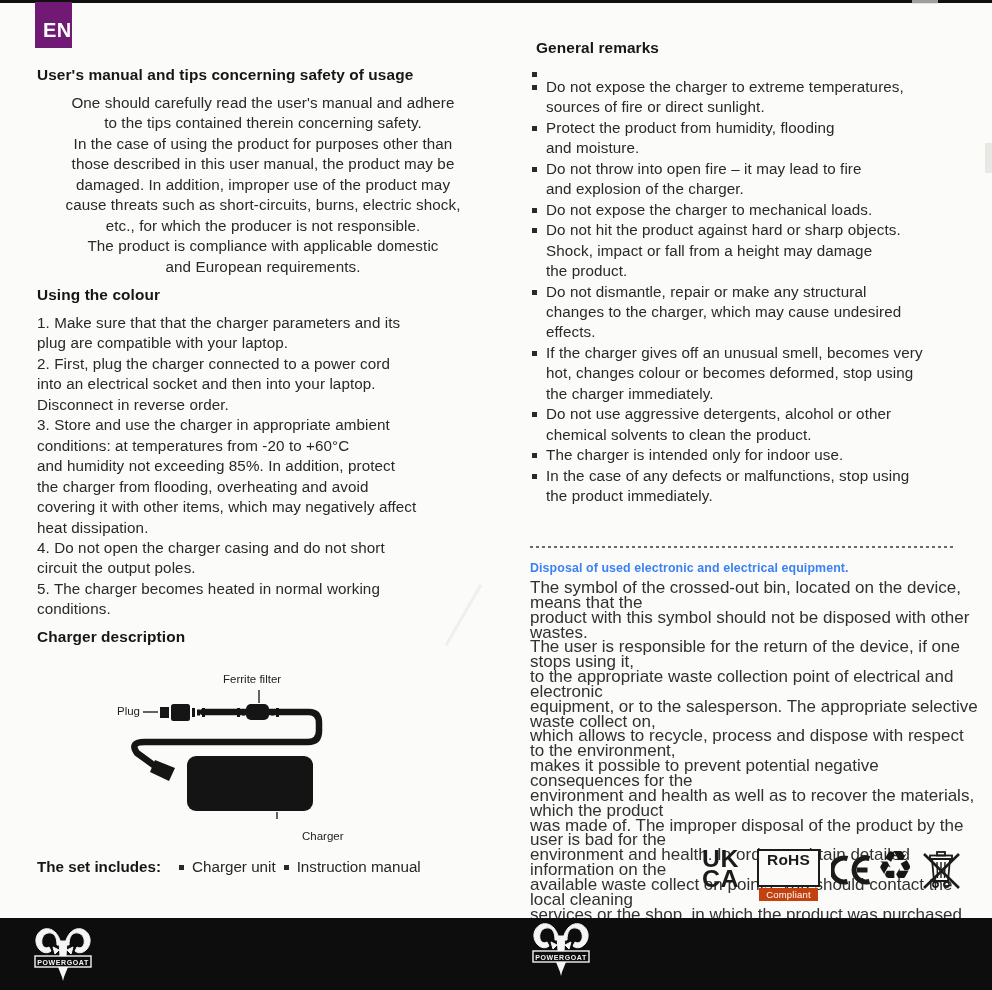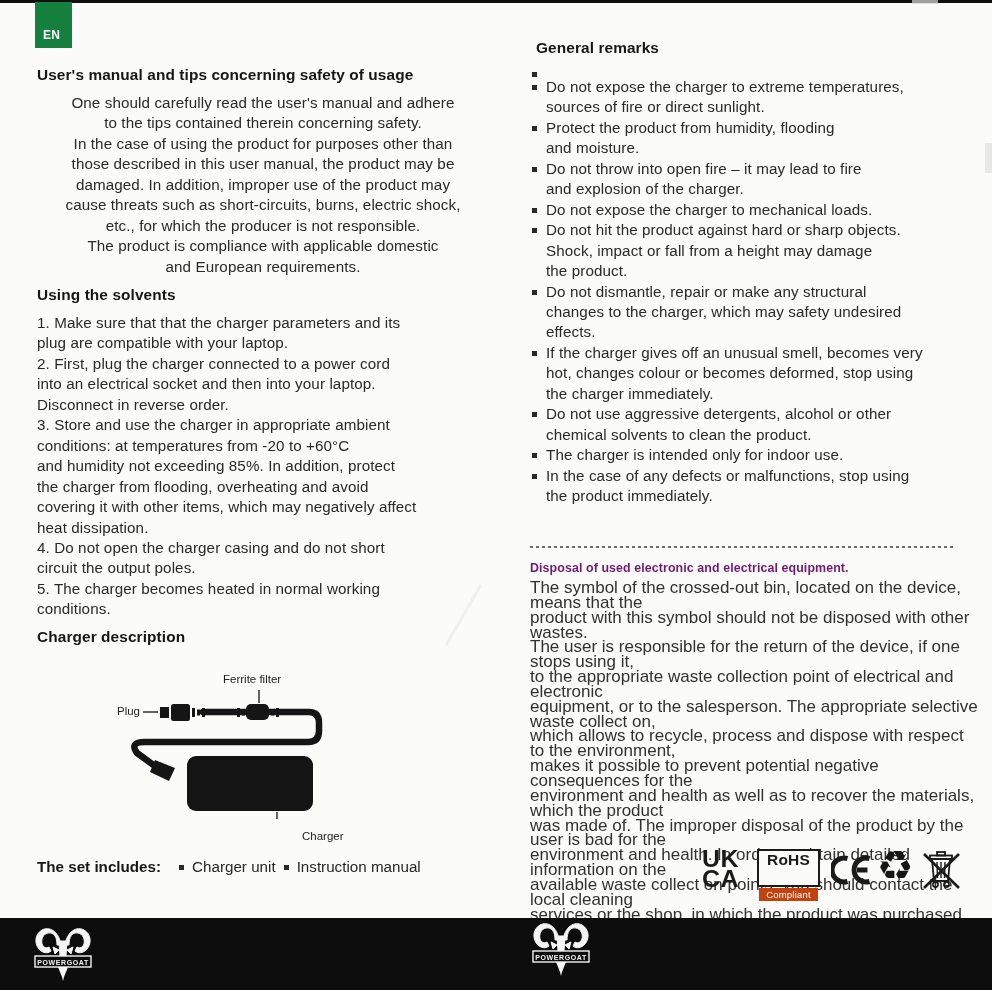--- a/index.html
+++ b/index.html
@@ -1,32 +1,32 @@
 <!DOCTYPE html>
 <html><head>
 <meta charset="utf-8">
 <style>
   html,body{margin:0;padding:0;background:#e9e9e7;}
   #page{position:relative;width:992px;height:990px;background:#fbfbf9;overflow:hidden;
         font-family:"Liberation Sans",sans-serif;color:#262626;}
   .topbar{position:absolute;left:0;top:0;width:992px;height:3px;background:#101010;}
-  .en-badge{position:absolute;left:35px;top:2px;width:37px;height:46px;background:#15803d;
-        color:#ffffff;font-weight:bold;font-size:12px;letter-spacing:.3px;
+  .en-badge{position:absolute;left:35px;top:2px;width:37px;height:46px;background:#701a75;
+        color:#ffffff;font-weight:bold;font-size:20px;letter-spacing:.3px;
         display:flex;align-items:flex-end;box-sizing:border-box;padding:0 0 6px 8px;}
   .h{position:absolute;font-weight:bold;color:#161616;font-size:15.4px;letter-spacing:.1px;white-space:nowrap;}
   .body-text{position:absolute;font-size:15.2px;line-height:20.45px;white-space:pre-line;
         letter-spacing:.1px;color:#292929;}
   
   .remarks{position:absolute;left:530px;top:64px;width:448px;font-size:15.2px;line-height:20.45px;color:#292929;}
   .r-item{display:flex;}
   .blt{width:5px;height:5px;background:#2a2a2a;margin:8px 9px 0 2px;flex:none;}
   .btxt{white-space:pre-line;letter-spacing:.1px;}
   .dashes{position:absolute;left:530px;top:546px;width:423px;height:2px;
         background:repeating-linear-gradient(90deg,#6a6a6a 0 3px,transparent 3px 6px);}
-  .disposal-h{position:absolute;left:530px;top:561px;font-size:12.4px;font-weight:bold;color:#701a75;letter-spacing:.1px;}
+  .disposal-h{position:absolute;left:530px;top:561px;font-size:12.4px;font-weight:bold;color:#3b82f6;letter-spacing:.1px;}
   .fine{position:absolute;left:530px;top:581px;width:448px;font-size:17px;line-height:14.85px;
         white-space:pre-line;color:#313131;}
   
   .diagram{position:absolute;left:37px;top:660px;width:455px;height:185px;}
   .dlabel{position:absolute;font-size:11.5px;color:#222;white-space:nowrap;}
   
   .setline{position:absolute;left:37px;top:858px;font-size:15.2px;display:flex;align-items:center;color:#262626;}
   .setline .lbl{font-weight:bold;margin-right:10px;color:#161616;}
   .sq{width:5px;height:5px;background:#2a2a2a;margin:2px 8px 0 8px;flex:none;}
   
@@ -63,21 +63,21 @@
   <div class="body-text" style="left:37px;top:93px;width:452px;text-align:center;">One should carefully read the user's manual and adhere
 to the tips contained therein concerning safety.
 In the case of using the product for purposes other than
 those described in this user manual, the product may be
 damaged. In addition, improper use of the product may
 cause threats such as short-circuits, burns, electric shock,
 etc., for which the producer is not responsible.
 The product is compliance with applicable domestic
 and European requirements.</div>
 
-  <div class="h" style="left:37px;top:286px;">Using the solvents</div>
+  <div class="h" style="left:37px;top:286px;">Using the colour</div>
 
   <div class="body-text" style="left:37px;top:313px;width:452px;">1. Make sure that that the charger parameters and its
 plug are compatible with your laptop.
 2. First, plug the charger connected to a power cord
 into an electrical socket and then into your laptop.
 Disconnect in reverse order.
 3. Store and use the charger in appropriate ambient
 conditions: at temperatures from -20 to +60°C
 and humidity not exceeding 85%. In addition, protect
 the charger from flooding, overheating and avoid
@@ -156,21 +156,21 @@
       </div>
     <div class="r-item">
         <span class="blt"></span>
         <span class="btxt">Do not hit the product against hard or sharp objects.
 Shock, impact or fall from a height may damage
 the product.</span>
       </div>
     <div class="r-item">
         <span class="blt"></span>
         <span class="btxt">Do not dismantle, repair or make any structural
-changes to the charger, which may safety undesired
+changes to the charger, which may cause undesired
 effects.</span>
       </div>
     <div class="r-item">
         <span class="blt"></span>
         <span class="btxt">If the charger gives off an unusual smell, becomes very
 hot, changes colour or becomes deformed, stop using
 the charger immediately.</span>
       </div>
     <div class="r-item">
         <span class="blt"></span>

